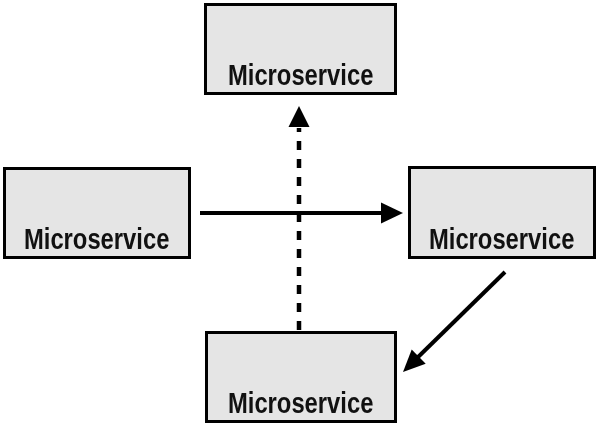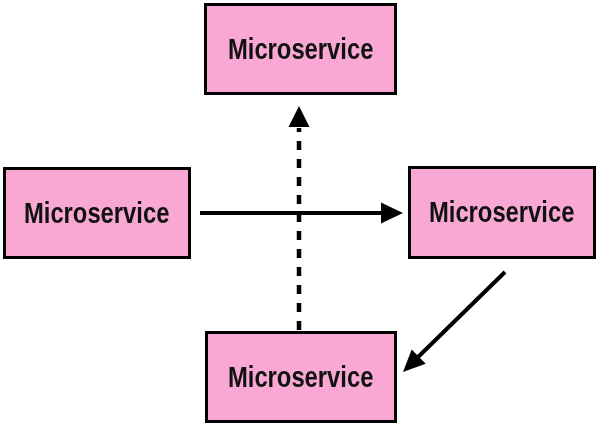--- a/index.html
+++ b/index.html
@@ -11,24 +11,24 @@
     position: relative;
     width: 600px;
     height: 427px;
     background: #ffffff;
     overflow: hidden;
     font-family: "Liberation Sans", "DejaVu Sans", sans-serif;
   }
   .node {
     position: absolute;
     box-sizing: border-box;
-    background: #f9a8d4;
+    background: #e5e5e5;
     border: 3px solid #000000;
     display: flex;
-    align-items: center;
+    align-items: flex-end;
     justify-content: center;
   }
   .node-label {
     font-size: 29px;
     font-weight: 700;
     color: #111111;
     transform: scaleX(0.82);
     transform-origin: center center;
     white-space: nowrap;
     letter-spacing: 0px;

